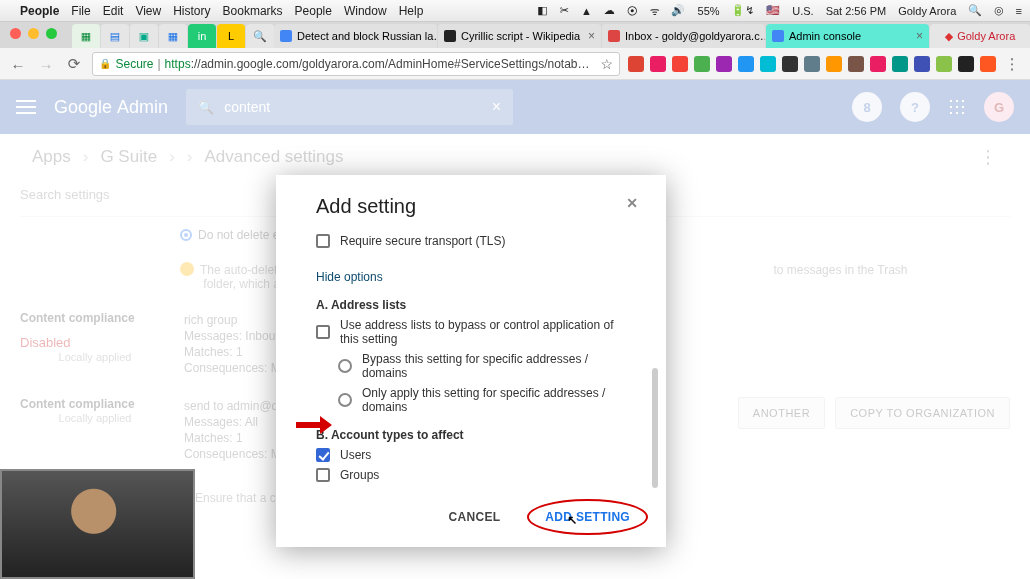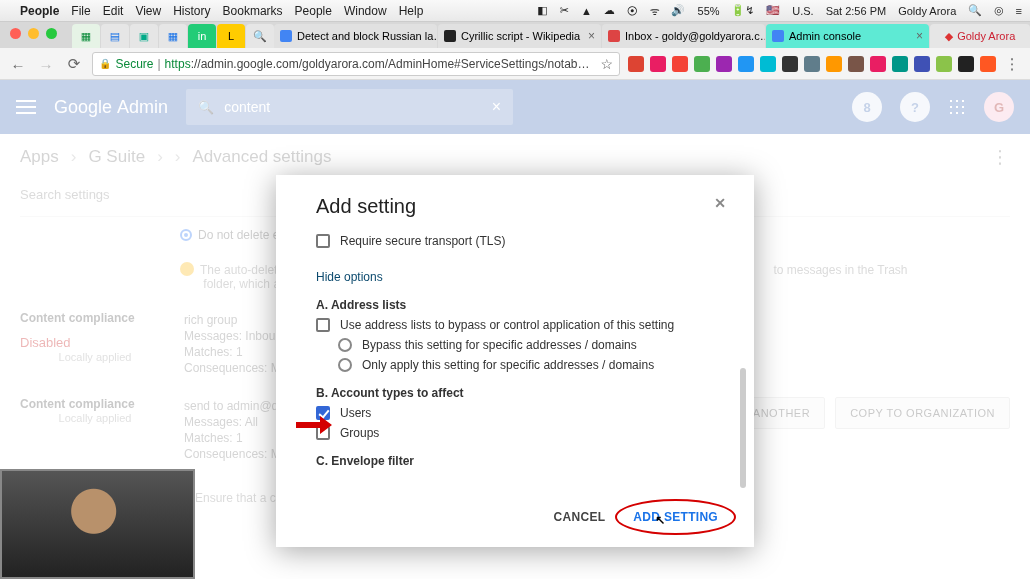--- a/index.html
+++ b/index.html
@@ -47,21 +47,21 @@
   .hamb { width:20px; height:14px; background:linear-gradient(#fff 0 2px,transparent 2px 6px,#fff 6px 8px,transparent 8px 12px,#fff 12px 14px); }
   .logo { font-size:18px; }
   .logo .g { font-weight:400; } .logo .a { font-weight:300; }
   .search-wrap { flex:1; max-width:560px; height:36px; background:rgba(255,255,255,0.25); border-radius:2px; display:flex; align-items:center; padding:0 12px; gap:10px; color:#fff; }
   .search-wrap input { flex:1; background:transparent; border:none; outline:none; color:#fff; font-size:14px; }
   .search-wrap .sx { font-size:16px; }
   .gahead .spacer { flex:1; }
   .hicon { width:30px; height:30px; border-radius:50%; background:rgba(255,255,255,0.85); color:#5a7fbf; display:flex; align-items:center; justify-content:center; font-size:13px; font-weight:600; }
 
   
-  .bcrow { height:45px; display:flex; align-items:center; padding:0 20px; color:#888; font-size:17px; gap:12px; }
+  .bcrow { height:45px; display:flex; align-items:center; padding:0 32px; color:#888; font-size:17px; gap:12px; }
   .bcrow .chev { color:#bbb; }
   .more { margin-left:auto; color:#888; font-size:18px; letter-spacing:1px; }
 
   
   .content { padding:0 20px; color:#777; font-size:12px; }
   .searchset { padding:8px 0 14px; border-bottom:1px solid #eee; color:#999; font-size:13px; }
   .row { display:flex; gap:14px; padding:10px 0; }
   .lcol { width:150px; font-size:12px; }
   .lcol .title { color:#666; font-weight:600; }
   .lcol .state { color:#c33; font-size:13px; margin-top:10px; }
@@ -72,38 +72,38 @@
   .radio-d::after { content:''; position:absolute; inset:2px; background:#4285f4; border-radius:50%; }
   .warn { display:inline-block; width:14px; height:14px; background:#fbc02d; border-radius:50%; margin-right:6px; position:relative; top:2px; }
   .btns-row { display:flex; gap:10px; }
   .gbtn { padding:9px 14px; background:#f6f6f6; color:#666; font-size:11px; letter-spacing:0.5px; border-radius:2px; border:1px solid #ddd; }
 
   
   .pip { position:absolute; left:0; bottom:0; width:195px; height:110px; background:#333; border:2px solid #888; z-index:5; }
   .pip::after { content:''; position:absolute; inset:0; background:radial-gradient(circle at 48% 38%, #b8916b 0 22px, transparent 23px), linear-gradient(#555,#222); }
 
   
-  .modal { position:absolute; left:276px; top:175px; width:478px; height:372px; background:#fff; box-shadow:0 4px 28px rgba(0,0,0,0.35); z-index:10; display:flex; flex-direction:column; }
+  .modal { position:absolute; left:276px; top:175px; width:390px; height:372px; background:#fff; box-shadow:0 4px 28px rgba(0,0,0,0.35); z-index:10; display:flex; flex-direction:column; }
   .modal-head { padding:20px 28px 10px 40px; display:flex; align-items:flex-start; }
   .modal-title { font-size:20px; color:#222; flex:1; }
   .modal-x { color:#888; font-size:14px; font-weight:bold; }
   .modal-body { flex:1; overflow:hidden; padding:0 40px; font-size:12px; color:#333; position:relative; }
   .cb-line { display:flex; align-items:center; gap:10px; margin:6px 0; }
   .cb { width:14px; height:14px; border:2px solid #777; border-radius:2px; position:relative; flex-shrink:0; }
   .cb.checked { background:#3367d6; border-color:#3367d6; }
   .cb.checked::after { content:''; position:absolute; left:3px; top:0px; width:4px; height:8px; border:solid #fff; border-width:0 2px 2px 0; transform:rotate(40deg); }
   .rb { width:14px; height:14px; border:2px solid #888; border-radius:50%; flex-shrink:0; }
   .link { color:#0c4a6e; }
   .sectitle { font-weight:700; margin-top:14px; margin-bottom:6px; }
   .indent { margin-left:22px; }
   .arrow { position:absolute; left:10px; top:242px; z-index:11; }
   .arrow svg path { fill:#d40000; }
   .modal-scroll { position:absolute; right:8px; top:140px; width:6px; height:120px; background:#ccc; border-radius:3px; }
   .modal-foot { padding:14px 28px 18px; display:flex; justify-content:flex-end; gap:20px; align-items:center; }
-  .mf-btn { font-size:12px; font-weight:700; letter-spacing:0.3px; color:#444; position:relative; }
+  .mf-btn { font-size:12px; font-weight:700; letter-spacing:0.3px; color:#444; position:relative;margin-left:17px; }
   .mf-btn.primary { color:#1a73e8; padding:5px 8px; }
   .ring { position:absolute; inset:-6px -10px; border:2px solid #d40000; border-radius:50%; }
   .cursor { position:absolute; left:30px; top:8px; font-size:12px; color:#000; }
 </style>
 </head>
 <body>
 
 <div class="menubar">
   <div class="left">
     <span class="apple"></span>

